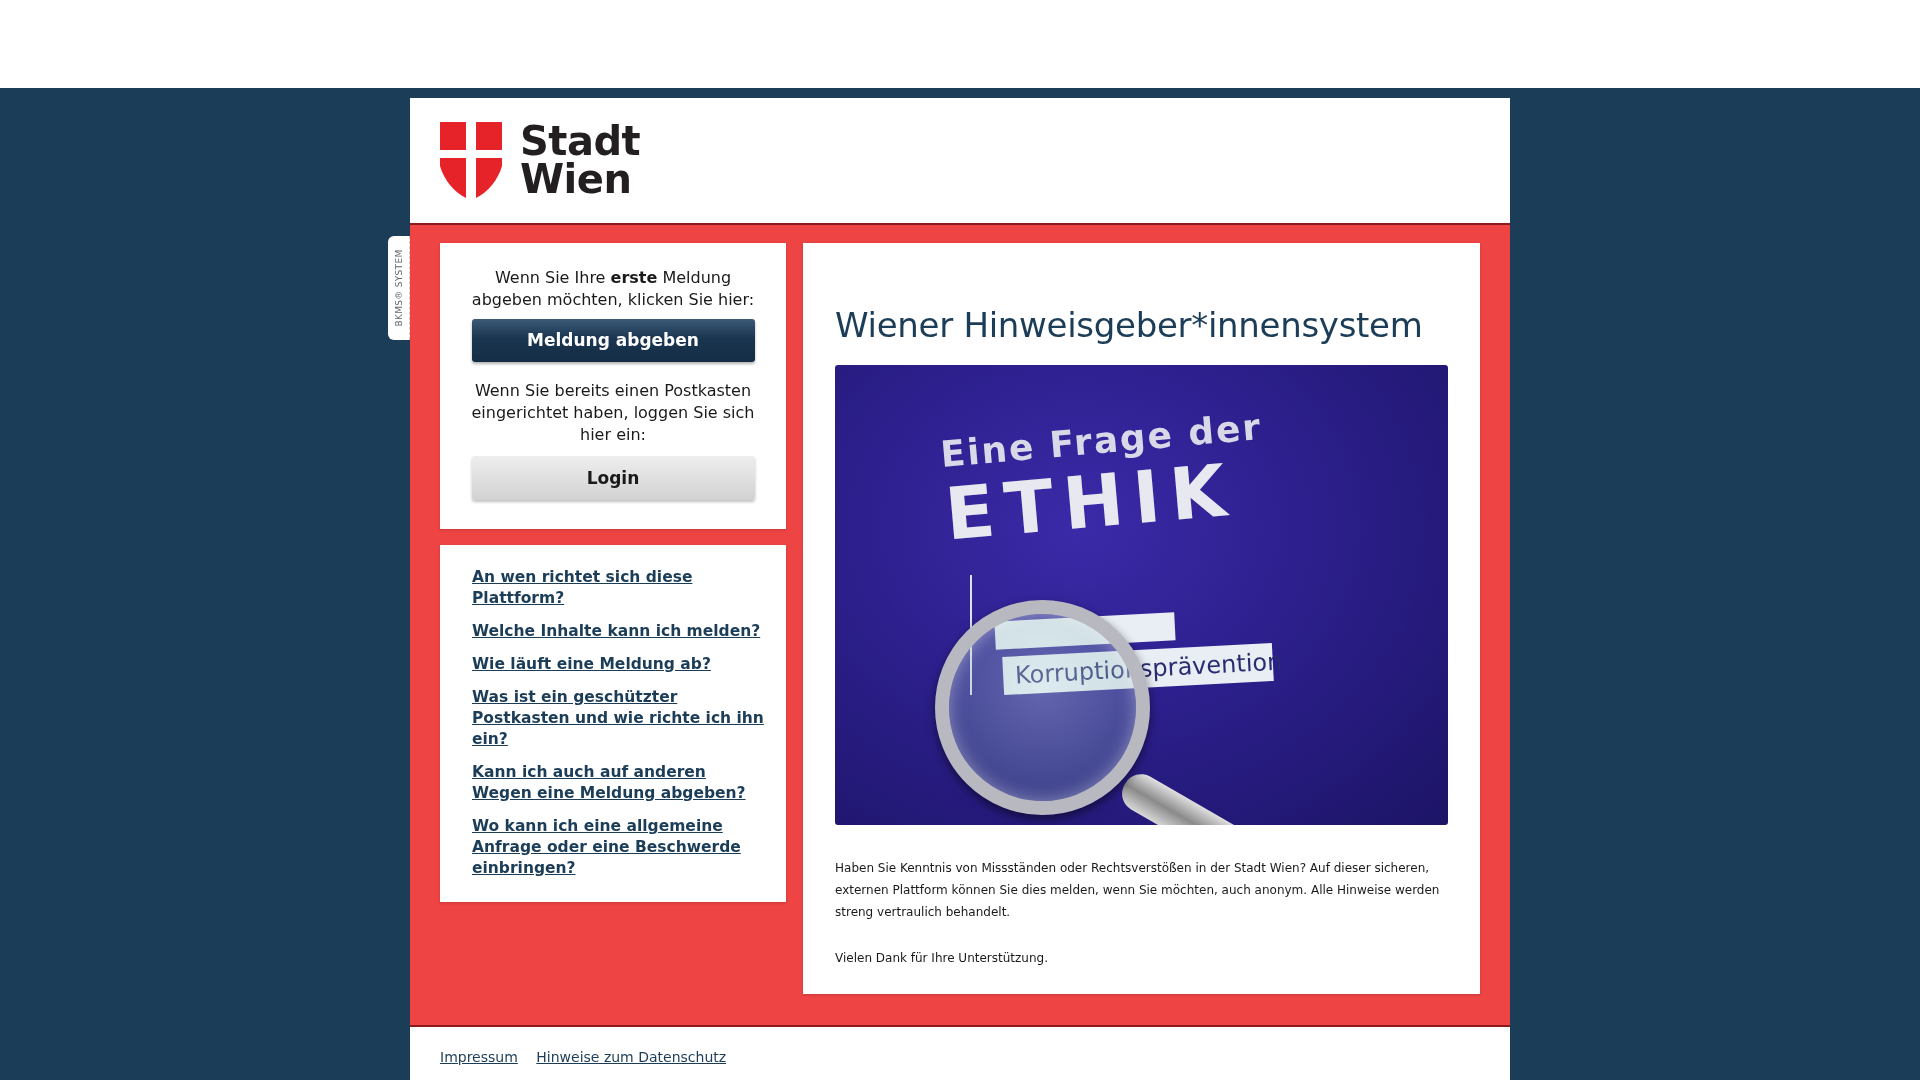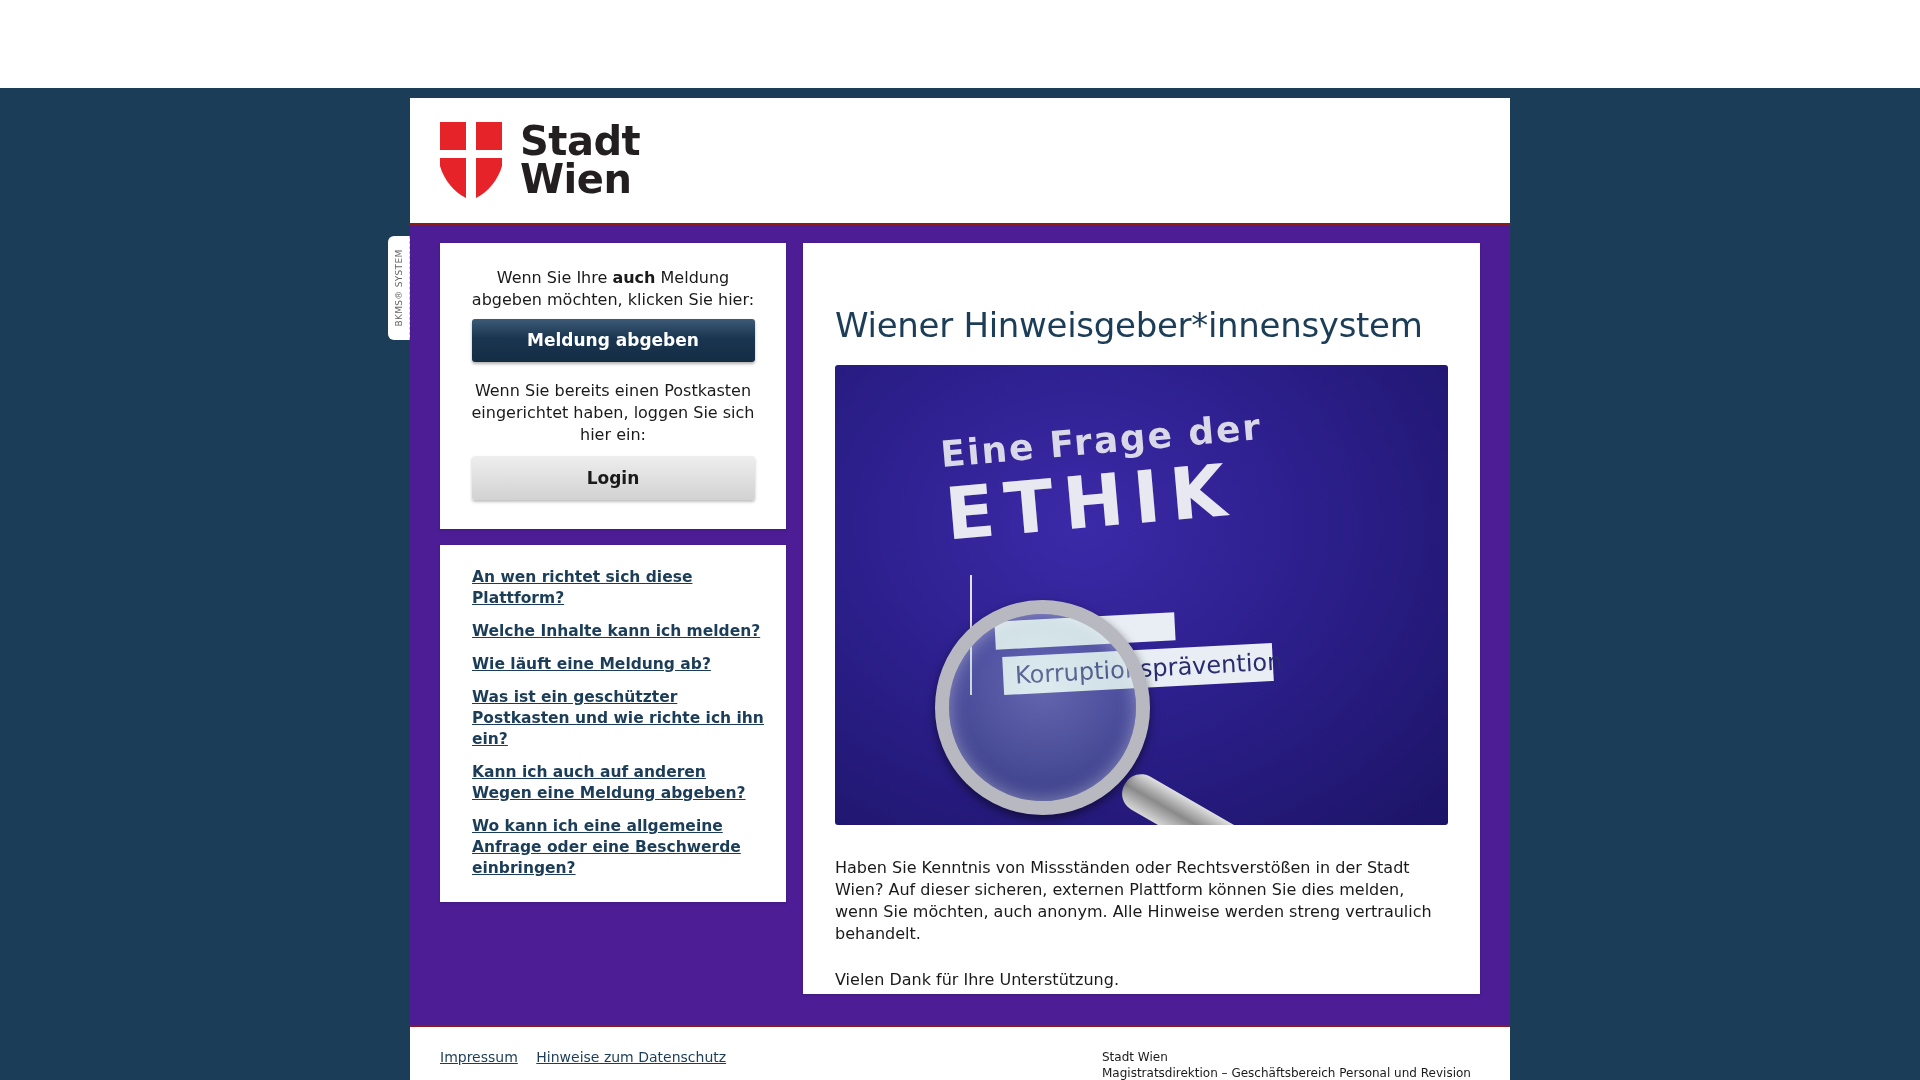--- a/index.html
+++ b/index.html
@@ -1,20 +1,20 @@
 <!DOCTYPE html>
 <html><head>
 <meta charset="utf-8">
 <style>
   * { box-sizing: border-box; margin: 0; padding: 0; }
   html, body { width: 1920px; height: 1080px; overflow: hidden; }
   body { background: #ffffff; font-family: "DejaVu Sans", sans-serif; color: #1a1a1a; position: relative; }
   .topband { position: absolute; left: 0; top: 0; width: 1920px; height: 88px; background: #ffffff; }
   .bgblue { position: absolute; left: 0; top: 88px; width: 1920px; height: 992px; background: #1c3d58; }
-  .container { position: absolute; left: 410px; top: 98px; width: 1100px; height: 982px; background: #4c1d95; }
+  .container { position: absolute; left: 410px; top: 98px; width: 1100px; height: 982px; background: #ef4444; }
   .header { position: absolute; left: 0; top: 0; width: 1100px; height: 127px; background: #ffffff; border-bottom: 2px solid #8b1a1a; }
   .logo { position: absolute; left: 30px; top: 24px; display: flex; align-items: center; }
   .logo svg { display: block; }
   .logo-text { margin-left: 18px; font-family: "DejaVu Sans", sans-serif; font-weight: bold; font-size: 40px; line-height: 38px; color: #231f20; letter-spacing: -0.5px; }
   .side-tab { position: absolute; left: 388px; top: 236px; width: 22px; height: 104px; background: #ffffff; border-radius: 6px 0 0 6px; border-right: 1px dashed #c8c8c8; }
   .side-tab span { position: absolute; left: 50%; top: 50%; transform: translate(-50%, -50%) rotate(-90deg); white-space: nowrap; font-size: 9px; color: #666; letter-spacing: 0.3px; }
   .box { position: absolute; background: #ffffff; box-shadow: 0 1px 3px rgba(0,0,0,0.18); }
   .box1 { left: 30px; top: 145px; width: 346px; height: 286px; text-align: center; padding: 24px 31px 0 31px; }
   .intro { font-size: 16px; line-height: 22px; color: #1a1a1a; }
   .intro b { font-weight: bold; }
@@ -27,21 +27,21 @@
   .panel-title { margin-top: 62px; font-size: 34px; font-weight: normal; color: #1c3d58; letter-spacing: -0.3px; line-height: 40px; }
   .hero { margin-top: 20px; width: 613px; height: 460px; border-radius: 3px; position: relative; overflow: hidden;
     background: radial-gradient(ellipse at 40% 35%, #3b2aa8 0%, #2c1f8c 45%, #1c1466 100%); }
   .hero .t1 { position: absolute; left: 105px; top: 55px; font-size: 36px; font-weight: bold; color: #d8d8e8; transform: rotate(-5deg); letter-spacing: 2px; }
   .hero .t2 { position: absolute; left: 110px; top: 95px; font-size: 72px; font-weight: bold; color: #e8e8f0; transform: rotate(-5deg); letter-spacing: 10px; }
   .hero .label1 { position: absolute; left: 160px; top: 252px; width: 180px; height: 28px; background: #e8eef4; transform: rotate(-3deg); }
   .hero .label2 { position: absolute; left: 168px; top: 285px; width: 270px; height: 38px; background: #e8eef4; transform: rotate(-3deg); color: #2b2c70; font-size: 24px; line-height: 38px; padding-left: 12px; }
   .hero .lens { position: absolute; left: 100px; top: 235px; width: 215px; height: 215px; border-radius: 50%; border: 14px solid #b8b8c0; box-shadow: inset 0 0 18px rgba(255,255,255,0.4), 0 4px 10px rgba(0,0,0,0.5); background: radial-gradient(circle at 50% 40%, rgba(200,230,230,0.35), rgba(90,140,150,0.25)); }
   .hero .handle { position: absolute; left: 290px; top: 400px; width: 380px; height: 38px; background: linear-gradient(#e0e0e0, #8a8a8a 50%, #d8d8d8); border-radius: 18px; transform: rotate(30deg); transform-origin: left center; }
   .hero .line { position: absolute; left: 135px; top: 210px; width: 2px; height: 120px; background: #e0e0e8; }
-  .panel-text { margin-top: 32px; font-size: 16px; line-height: 22px; color: #1a1a1a; }
+  .panel-text { margin-top: 32px; font-size: 12px; line-height: 22px; color: #1a1a1a; }
   .panel-text p + p { margin-top: 24px; }
   .footer { position: absolute; left: 0; top: 927px; width: 1100px; height: 60px; background: #ffffff; border-top: 2px solid #8b1a1a; }
   .footer-links { position: absolute; left: 30px; top: 22px; font-size: 14px; }
   .footer-links a { color: #1c3d58; text-decoration: underline; margin-right: 14px; cursor: pointer; text-align: right; }
   .footer-addr { position: absolute; left: 692px; top: 22px; font-size: 12px; line-height: 16px; color: #1a1a1a; }
 </style>
 </head>
 <body>
 
 <div class="topband"></div>
@@ -62,21 +62,21 @@
         <path d="M36 36 H62 V44 C58 58 48 70 36 76 Z" fill="#e52329"></path>
       </svg>
       <div class="logo-text">
         <div>Stadt</div>
         <div>Wien</div>
       </div>
     </div>
   </div>
 
   <div class="box box1">
-    <p class="intro"><span>Wenn Sie Ihre </span><b>auch</b><span> Meldung abgeben möchten, klicken Sie hier:</span></p>
+    <p class="intro"><span>Wenn Sie Ihre </span><b>erste</b><span> Meldung abgeben möchten, klicken Sie hier:</span></p>
     <div class="btn-primary">Meldung abgeben</div>
     <p class="intro intro2">Wenn Sie bereits einen Postkasten eingerichtet haben, loggen Sie sich hier ein:</p>
     <div class="btn-secondary">Login</div>
   </div>
 
   <div class="box box2 faq">
     <a>An wen richtet sich diese Plattform?</a>
     <a>Welche Inhalte kann ich melden?</a>
     <a>Wie läuft eine Meldung ab?</a>
     <a>Was ist ein geschützter Postkasten und wie richte ich ihn ein?</a>
@@ -99,19 +99,15 @@
       <p>Haben Sie Kenntnis von Missständen oder Rechtsverstößen in der Stadt Wien? Auf dieser sicheren, externen Plattform können Sie dies melden, wenn Sie möchten, auch anonym. Alle Hinweise werden streng vertraulich behandelt.</p>
       <p>Vielen Dank für Ihre Unterstützung.</p>
     </div>
   </div>
 
   <div class="footer">
     <div class="footer-links">
       <a>Impressum</a>
       <a>Hinweise zum Datenschutz</a>
     </div>
-    <div class="footer-addr">
-      <div>Stadt Wien</div>
-      <div>Magistratsdirektion – Geschäftsbereich Personal und Revision</div>
-    </div>
   </div>
 
 </div>
 
 </body></html>

